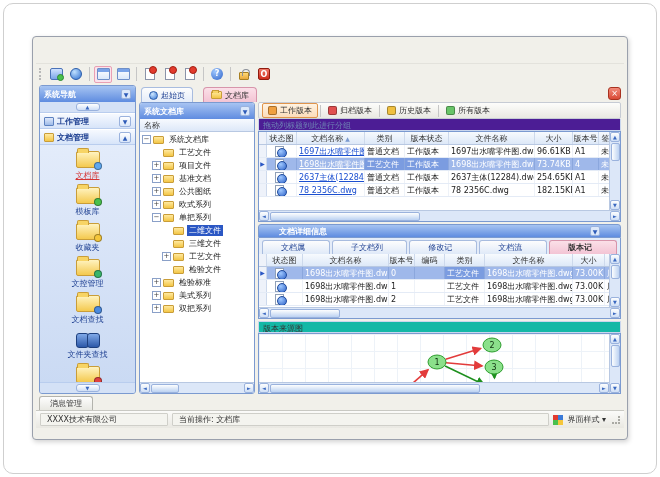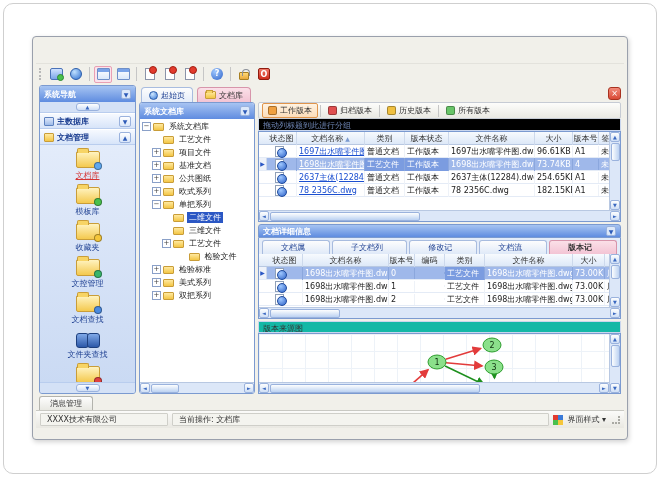--- a/index.html
+++ b/index.html
@@ -90,43 +90,43 @@
   .vthumb { width:9px; background:linear-gradient(90deg,#fdfefe,#bcd2f2); border:1px solid #9ab2dd; border-radius:2px; margin:1px 0; }
 
   
   .content { flex:1; display:flex; flex-direction:column; min-width:0; }
   .btnbar { height:17px; display:flex; align-items:center; gap:2px; background:linear-gradient(#fdfdfb,#e9e8e2); border:1px solid #c6cbd4; border-radius:2px; padding:0 3px; font-size:8px; color:#333; }
   .vbtn { display:flex; align-items:center; gap:3px; padding:1px 5px; border-radius:2px; cursor:pointer; }
   .vbtn.active { border:1px solid #e0954c; background:linear-gradient(#fff3e2,#fbdcba); }
   .vb-sep { width:1px; height:12px; background:#c6c6c6; }
   .vdot { width:9px; height:9px; border-radius:2px; border:1px solid rgba(0,0,0,.3); }
 
-  .hintbar { height:12px; font-size:8px; color:#6f86b5; padding:1px 4px; background:#000000; border:1px solid #c9d6ee; border-top:none; }
+  .hintbar { height:12px; font-size:8px; color:#6f86b5; padding:1px 4px; background:#4c1d95; border:1px solid #c9d6ee; border-top:none; }
 
   .tablebox { border:1px solid #7b9ad0; background:#fff; display:flex; flex-direction:column; overflow:hidden; }
   .tbl-main { height:91px; }
   .tbl-scrollwrap { flex:1; display:flex; min-height:0; overflow:hidden; }
   .tbl-grid { flex:1; overflow:hidden; }
-  .thead,.trow { display:flex; height:13px; flex:none;align-items:center; }
+  .thead,.trow { display:flex; height:13px; flex:none; }
   .thead { background:linear-gradient(#f7fafe,#dde8f8); border-bottom:1px solid #b8c8e2; }
   .th { font-size:8px; color:#333; padding:1px 2px; border-right:1px solid #cdd9ec; display:flex; align-items:center; justify-content:center; gap:2px; white-space:nowrap; overflow:hidden; flex:none; }
   .sort { color:#7a9ad0; font-size:6px; }
   .gut { width:8px; flex:none; background:#eef2fa; border-right:1px solid #cdd9ec; color:#2b57c4; font-size:6px; line-height:12px; text-align:center; }
   .trow { border-bottom:1px solid #e4ebf6; background:#fff; cursor:pointer; }
   .td { font-size:8px; color:#222; padding:1px 2px; border-right:1px solid #eef2f8; white-space:nowrap; overflow:hidden; display:flex; align-items:center; flex:none; }
   .td.link { color:#1b4fd0; text-decoration:underline; }
   .td.num { justify-content:flex-start; }
   .trow.sel { background:#9fb8ea; }
   .trow.sel .td { color:#fff; border-right-color:#8ba7dd; }
   .trow.sel .td.link { color:#fff; }
   .trow.sel .td.hl { background:#7b9ce0; }
   .sticon { position:relative; width:9px; height:11px; background:#fff; border:1px solid #90a0b8; margin-left:6px; }
   .sticon::after { content:""; position:absolute; right:-4px; bottom:-2px; width:8px; height:8px; border-radius:50%; background:radial-gradient(circle at 35% 30%,#9ec7ff,#2f63c8); border:1px solid #1d4a9e; }
 
-  .detail-hdr { height:14px; margin-top:2px; background:linear-gradient(#a7c4f2,#5f8ce0); border:1px solid #7b9ad0; border-radius:3px 3px 0 0; color:#fff; font-size:8px; font-weight:bold; display:flex; align-items:center; padding:0 4px; }
+  .detail-hdr { height:14px; margin-top:2px; background:linear-gradient(#a7c4f2,#5f8ce0); border:1px solid #7b9ad0; border-radius:3px 3px 0 0; color:#fff; font-size:8px; font-weight:bold; display:flex; align-items:center; padding:0 20px; }
   .dtabs { height:16px; display:flex; align-items:flex-end; gap:2px; background:#e4ecf9; border-left:1px solid #7b9ad0; border-right:1px solid #7b9ad0; padding:1px 3px 0; }
   .dtab { height:14px; padding:0 18px; font-size:8px; color:#1d3f91; background:linear-gradient(#fdfdfd,#dfe9f8); border:1px solid #a8bcdf; border-bottom:none; border-radius:3px 3px 0 0; line-height:13px; cursor:pointer; }
   .dtab.active { background:linear-gradient(#fbe0e8,#f3c4d4); border-color:#d795ab; color:#333; font-weight:bold; }
   .tbl-detail { height:65px; border-top:none; }
 
   .graphlabel { height:12px; font-size:8px; color:#333; padding:1px 4px; background:#14b8a6; border:1px solid #c9d6ee; margin-top:2px; }
   .graphbox { flex:1; border:1px solid #7b9ad0; background:#fff; display:flex; min-height:0; overflow:hidden; }
   .graphgrid { flex:1; position:relative; overflow:hidden;
     background-image:linear-gradient(#edf2f8 1px, transparent 1px),linear-gradient(90deg,#edf2f8 1px,transparent 1px);
     background-size:23px 17px; }
@@ -195,21 +195,21 @@
           <span>系统导航</span>
           <span class="sp"></span>
           <span class="pinbtn">▼</span>
         </div>
         <div class="strip">
             <span class="pill">▲</span>
           </div>
         <div id="sidebar-groups-top">
             <div class="group">
               <span class="gicon work"></span>
-              <span>主数据库</span>
+              <span>工作管理</span>
               <span class="chev">▼</span>
             </div>
             <div class="group">
               <span class="gicon docs"></span>
               <span>文档管理</span>
               <span class="chev">▲</span>
             </div>
           </div>
         <div class="nav-items" id="sidebar-items">
             <div class="nav-item selected">
@@ -252,41 +252,42 @@
               </span>
             </div>
           </div>
         <div class="strip" style="border-top:1px solid #b9cdee;border-bottom:none;">
             <span class="pill">▼</span>
           </div>
       </div>
 
       <div class="rightzone">
         <div class="tabstrip">
-          <span id="top-tabs" style="display: flex; gap: 4px;">
+          <span id="top-tabs" style="display: flex; gap: 10px;">
               <span class="ttab">
                 <span class="mini-globe"></span>
                 <span>起始页</span>
               </span>
               <span class="ttab active">
                 <span class="minifolder"></span>
                 <span>文档库</span>
               </span>
             </span>
           <span class="tclose">×</span>
         </div>
 
         <div class="workzone">
 
           <div class="treepanel">
             <div class="panel-hdr">
               <span>系统文档库</span>
               <span class="sp"></span>
               <span class="pinbtn">▼</span>
             </div>
+            <div class="colhdr">名称</div>
             <div class="tree" id="tree-nodes">
                 <div class="tnode" style="padding-left: 2px;">
                   <span class="ebox">−</span>
                   <span class="tfold"></span>
                   <span class="lbl">系统文档库</span>
                 </div>
                 <div class="tnode" style="padding-left: 12px;">
                   <span class="ebox none"></span>
                   <span class="tfold"></span>
                   <span class="lbl">工艺文件</span>
@@ -324,21 +325,21 @@
                 <div class="tnode" style="padding-left: 22px;">
                   <span class="ebox none"></span>
                   <span class="tfold"></span>
                   <span class="lbl">三维文件</span>
                 </div>
                 <div class="tnode" style="padding-left: 22px;">
                   <span class="ebox">+</span>
                   <span class="tfold"></span>
                   <span class="lbl">工艺文件</span>
                 </div>
-                <div class="tnode" style="padding-left: 22px; justify-content: center;">
+                <div class="tnode" style="padding-left: 22px;">
                   <span class="ebox none"></span>
                   <span class="tfold"></span>
                   <span class="lbl">检验文件</span>
                 </div>
                 <div class="tnode" style="padding-left: 12px;">
                   <span class="ebox">+</span>
                   <span class="tfold"></span>
                   <span class="lbl">检验标准</span>
                 </div>
                 <div class="tnode" style="padding-left: 12px;">

